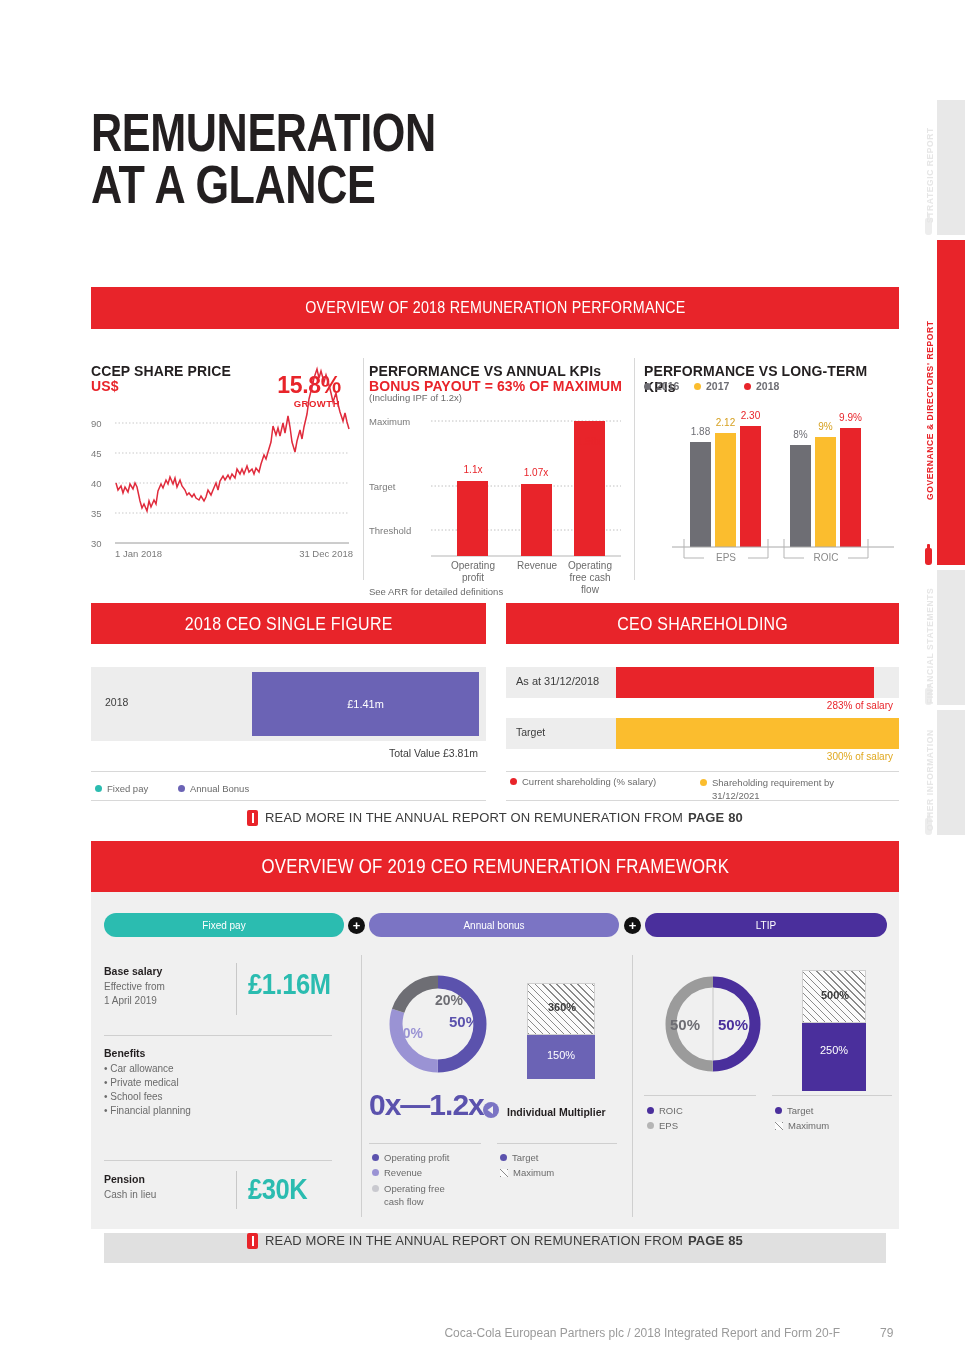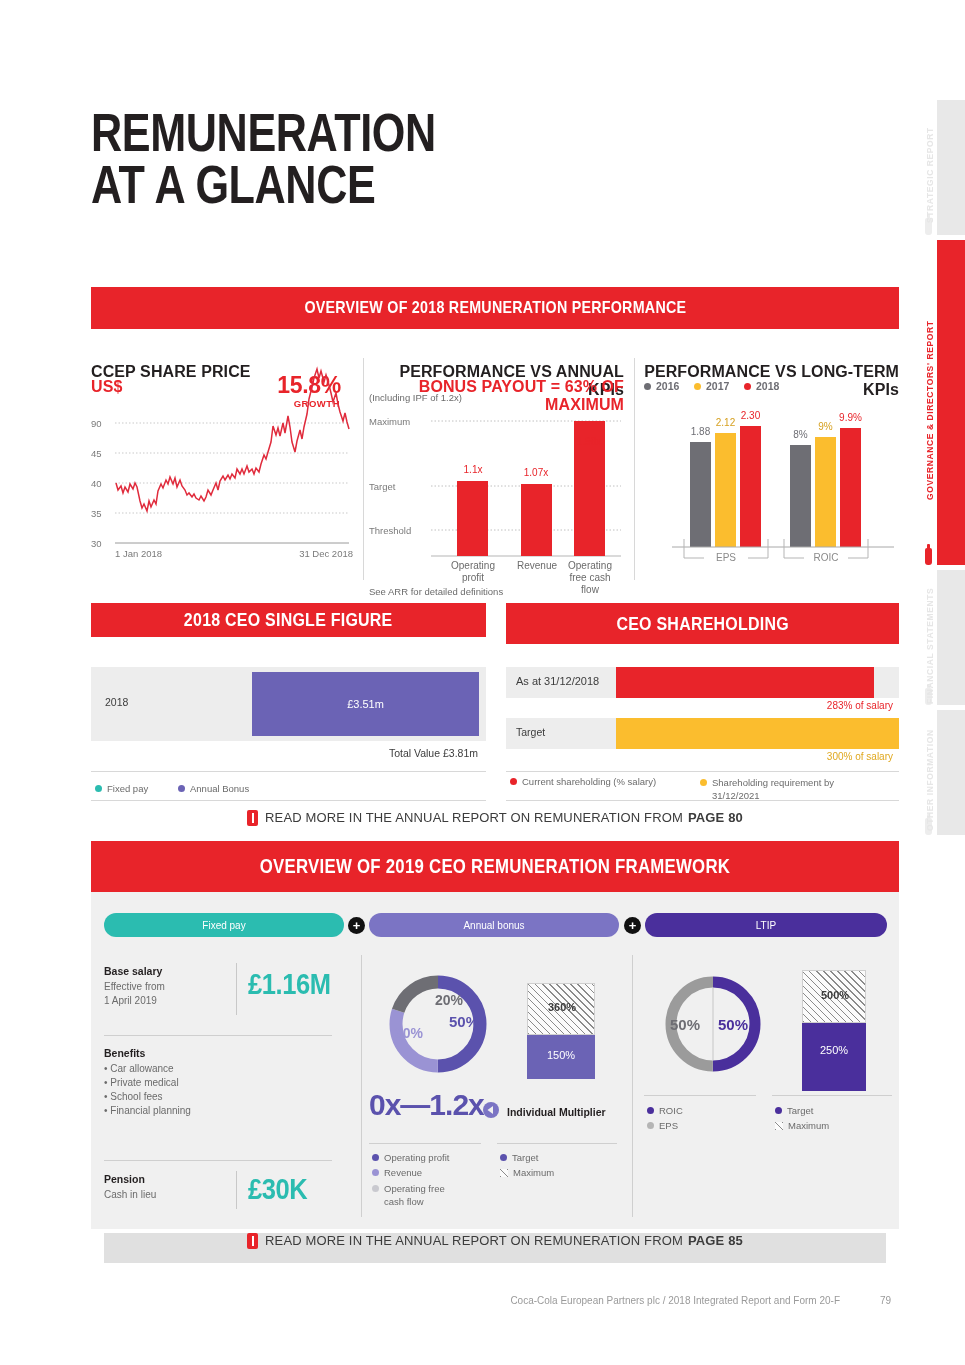--- a/index.html
+++ b/index.html
@@ -49,27 +49,27 @@
     font-family:"Liberation Sans", sans-serif;
     font-weight:bold; font-size:54px; line-height:52px;
     letter-spacing:-0.5px; color:#231f20;
     transform: scaleX(0.80); transform-origin: left top;
   }
 
   
   .redbar {
     position:absolute; background:#e8242a;
     display:flex; align-items:center; justify-content:center;
-    color:#fff; font-weight:bold; letter-spacing:0.3px;
+    color:#fff; font-weight:normal; letter-spacing:0.3px;
   }
   .redbar span { transform: scaleX(0.84); display:inline-block; }
 
   
   .col { position:absolute; }
-  .coltitle { font-size:16px; font-weight:bold; color:#231f20; letter-spacing:0.1px;text-align:right; }
+  .coltitle { font-size:14px; font-weight:bold; color:#231f20; letter-spacing:0.1px; }
   .coltitle.red { color:#e8242a; }
   .colsub { font-size:9.5px; color:#6b6b6b; }
   .vline { position:absolute; width:1px; background:#d8d8d8; }
   .hline { position:absolute; height:1px; background:#d8d8d8; }
 
   
   .growthbig {
     position:absolute; color:#e8242a; font-weight:bold;
     font-size:23px; letter-spacing:-0.3px;
   }
@@ -112,21 +112,21 @@
              transform:scaleX(0.88); transform-origin:left center; letter-spacing:-0.5px;}
   .lbl-bold { font-size:10.5px; font-weight:bold; color:#231f20; }
   .lbl { font-size:10px; color:#6b6b6b; line-height:14px; }
 
   .hatch {
     background-image: repeating-linear-gradient(45deg,
       #8a8a8a 0px, #8a8a8a 1px, transparent 1px, transparent 5px);
     background-color:#fbfbfb; border:1px solid #cfcfcf;
   }
 
-  .footer { position:absolute; font-size:10px; color:#9a9a9a; }
+  .footer { position:absolute; font-size:12px; color:#9a9a9a;margin-top:31px; }
 </style>
 </head>
 <body>
 
 <div class="page">
 
   <div class="sidetabs">
     <div class="sidetab" style="top:0px;height:135px;">
       <div class="tabstrip"></div>
       <div class="bottle"></div>
@@ -250,28 +250,28 @@
     <div class="barlabel" style="left:41px;top:66px;width:31px;color:#6e6e74;">1.88</div>
     <div class="barlabel" style="left:66px;top:57px;width:31px;color:#d6a020;">2.12</div>
     <div class="barlabel" style="left:91px;top:50px;width:31px;color:#e8242a;">2.30</div>
     <div class="barlabel" style="left:141px;top:69px;width:31px;color:#6e6e74;">8%</div>
     <div class="barlabel" style="left:166px;top:61px;width:31px;color:#d6a020;">9%</div>
     <div class="barlabel" style="left:191px;top:52px;width:31px;color:#e8242a;">9.9%</div>
     <div class="barlabel" style="left:62px;top:192px;width:40px;color:#8a8a8a;background:#fff;">EPS</div>
     <div class="barlabel" style="left:162px;top:192px;width:40px;color:#8a8a8a;background:#fff;">ROIC</div>
   </div>
 
-  <div class="redbar" style="left:91px;top:603px;width:395px;height:34px;font-size:19px;">
+  <div class="redbar" style="left:91px;top:603px;width:395px;height:41px;font-size:19px;">
     <span>2018 CEO SINGLE FIGURE</span>
   </div>
 
   <div class="stackwrap" style="left:91px;top:667px;width:395px;height:74px;">
     <div style="position:absolute;left:14px;top:29px;font-size:10.5px;color:#3c3c3c;">2018</div>
     <div class="seg" style="left:161px;top:5px;width:227px;height:64px;background:#6b63b5;">
-      <span>£3.51m</span>
+      <span>£1.41m</span>
     </div>
   </div>
   <div style="position:absolute;left:91px;top:747px;width:387px;text-align:right;font-size:10.5px;color:#3c3c3c;">Total Value £3.81m</div>
   <div class="hline" style="left:91px;top:771px;width:395px;"></div>
   <div class="dotlegend" style="left:95px;top:783px;">
     <span class="dot" style="background:#2bbcb0;"></span>
     <span>Fixed pay</span>
   </div>
   <div class="dotlegend" style="left:178px;top:783px;">
     <span class="dot" style="background:#6b63b5;"></span>

